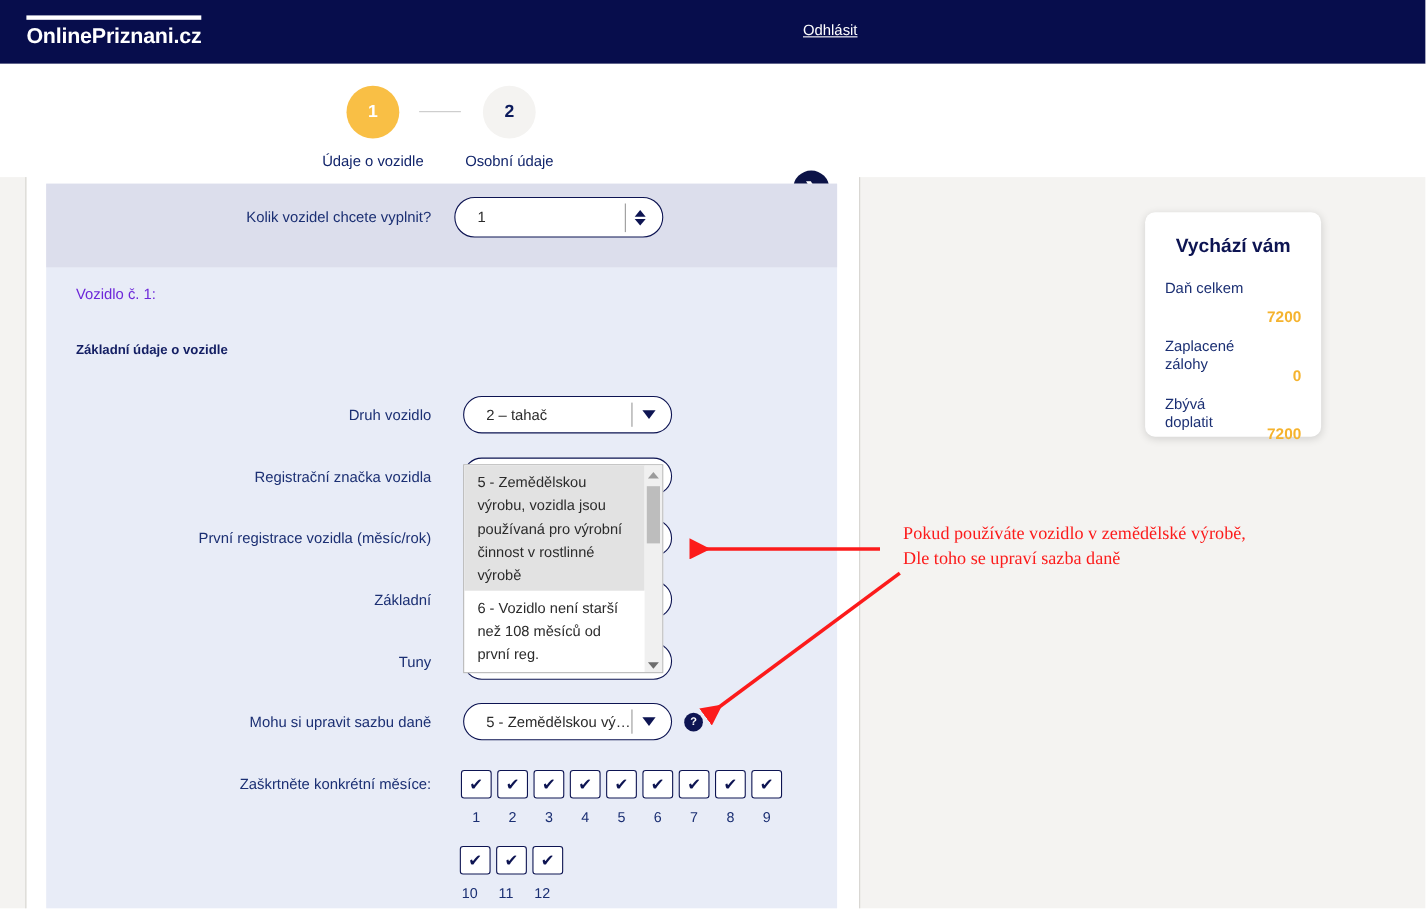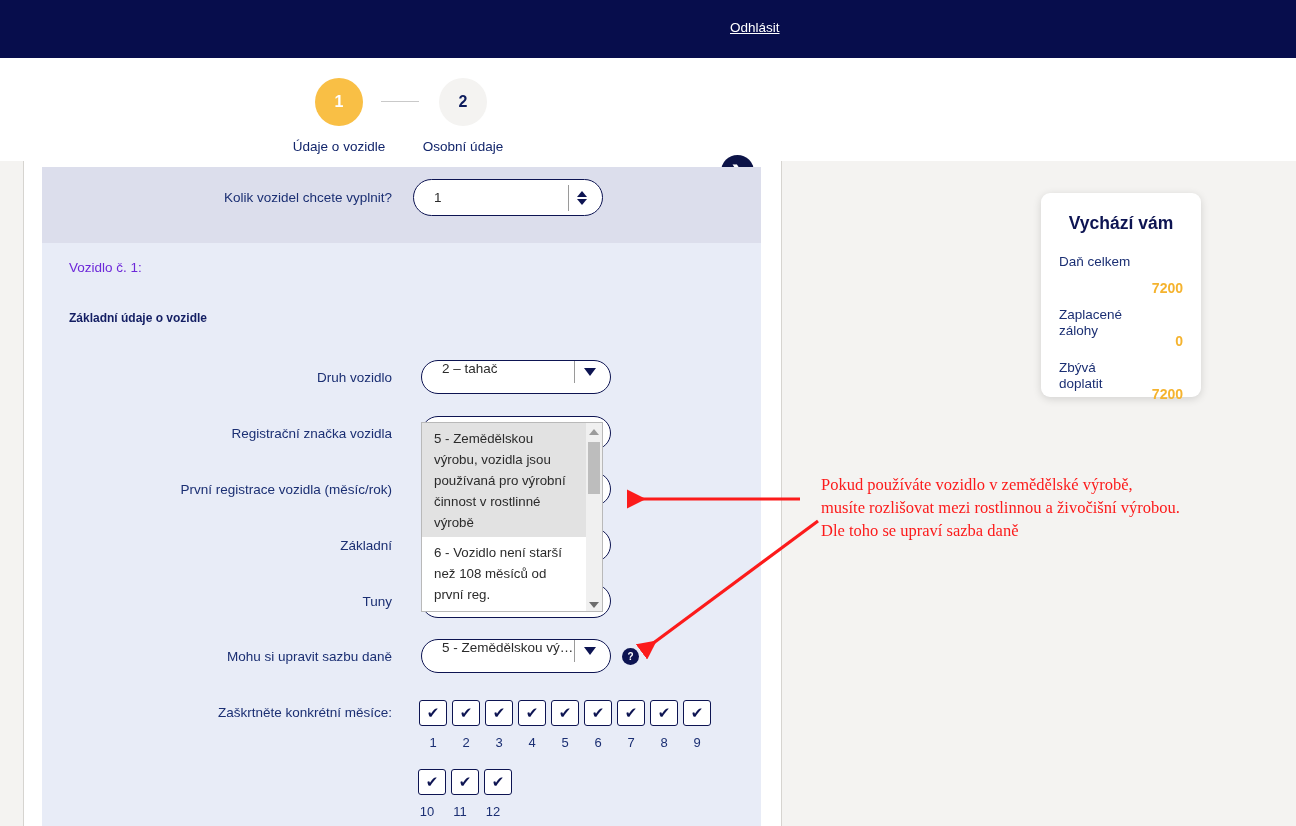--- a/index.html
+++ b/index.html
@@ -112,21 +112,21 @@
     width: 0; height: 0; border-left: 5px solid transparent;
     border-right: 5px solid transparent;
   }
   .caret-up { border-bottom: 6px solid #0d1452; }
   .caret-dn { border-top: 6px solid #0d1452; }
 
   
   .select-ctl {
     position: absolute; height: 34px; width: 190px;
     background: #ffffff; border: 1.6px solid #0d1452; border-radius: 17px;
-    display: flex; align-items: flex-start;
+    display: flex; align-items: center;
   }
   .select-ctl .sv {
     padding-left: 20px; font-size: 13.5px; color: #2b2b2b;
     flex: 1; white-space: nowrap; overflow: hidden;
   }
   .select-ctl .arrowbox {
     width: 30px; height: 22px; border-left: 1px solid #9a9a9a;
     display: flex; align-items: center; justify-content: center;
     margin-right: 6px; cursor: pointer;
   }
@@ -220,20 +220,21 @@
   }
   .annot-svg { position: absolute; left: 0; top: 0; width: 1296px; height: 826px;
                pointer-events: none; z-index: 35; }
 </style>
 </head>
 <body>
 
 <div id="root">
 
   <div class="topbar">
+    <div class="logo">OnlinePriznani.cz</div>
     <div class="logout-link">Odhlásit</div>
   </div>
 
   <div class="stepstrip">
     <div class="step-connector"></div>
 
     <div class="step active" id="step1">
       <div class="bubble">1</div>
       <div class="caption">Údaje o vozidle</div>
     </div>
@@ -382,21 +383,20 @@
       <span class="sum-val">0</span>
     </div>
     <div class="sum-row">
       <span class="sum-lab">Zbývá doplatit</span>
       <span class="sum-val">7200</span>
     </div>
   </div>
 
   <div class="annot-text">
     <div>Pokud používáte vozidlo v zemědělské výrobě,</div>
-    <div>musíte rozlišovat mezi rostlinnou a živočišní výrobou.</div>
     <div>Dle toho se upraví sazba daně</div>
   </div>
 
   <svg class="annot-svg">
     <defs>
       <marker id="ah" markerWidth="6" markerHeight="6" refX="5" refY="3" orient="auto" markerUnits="strokeWidth">
         <path d="M6,0 L6,6 L0,3 z" fill="#fc1b1b"></path>
       </marker>
     </defs>
     <line x1="800" y1="499" x2="630" y2="499" stroke="#fc1b1b" stroke-width="3.2" marker-end="url(#ah)"></line>

